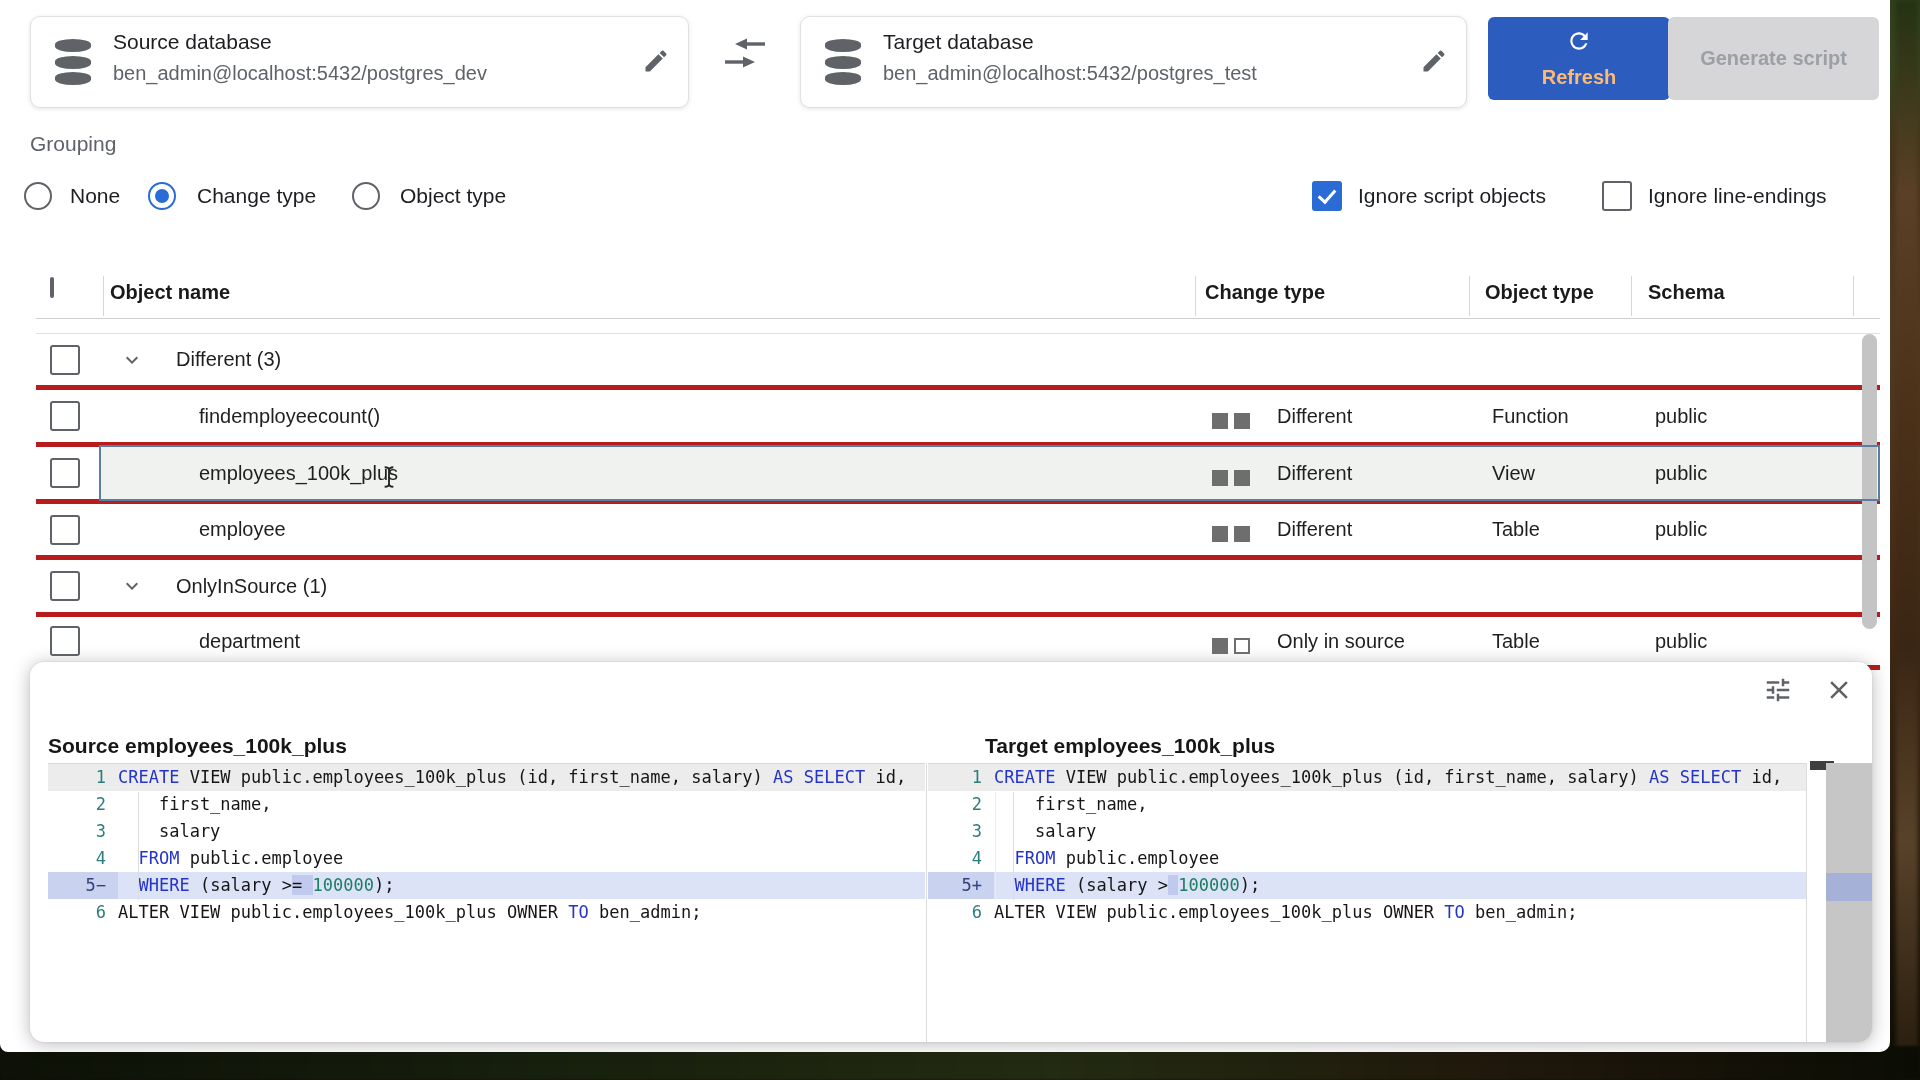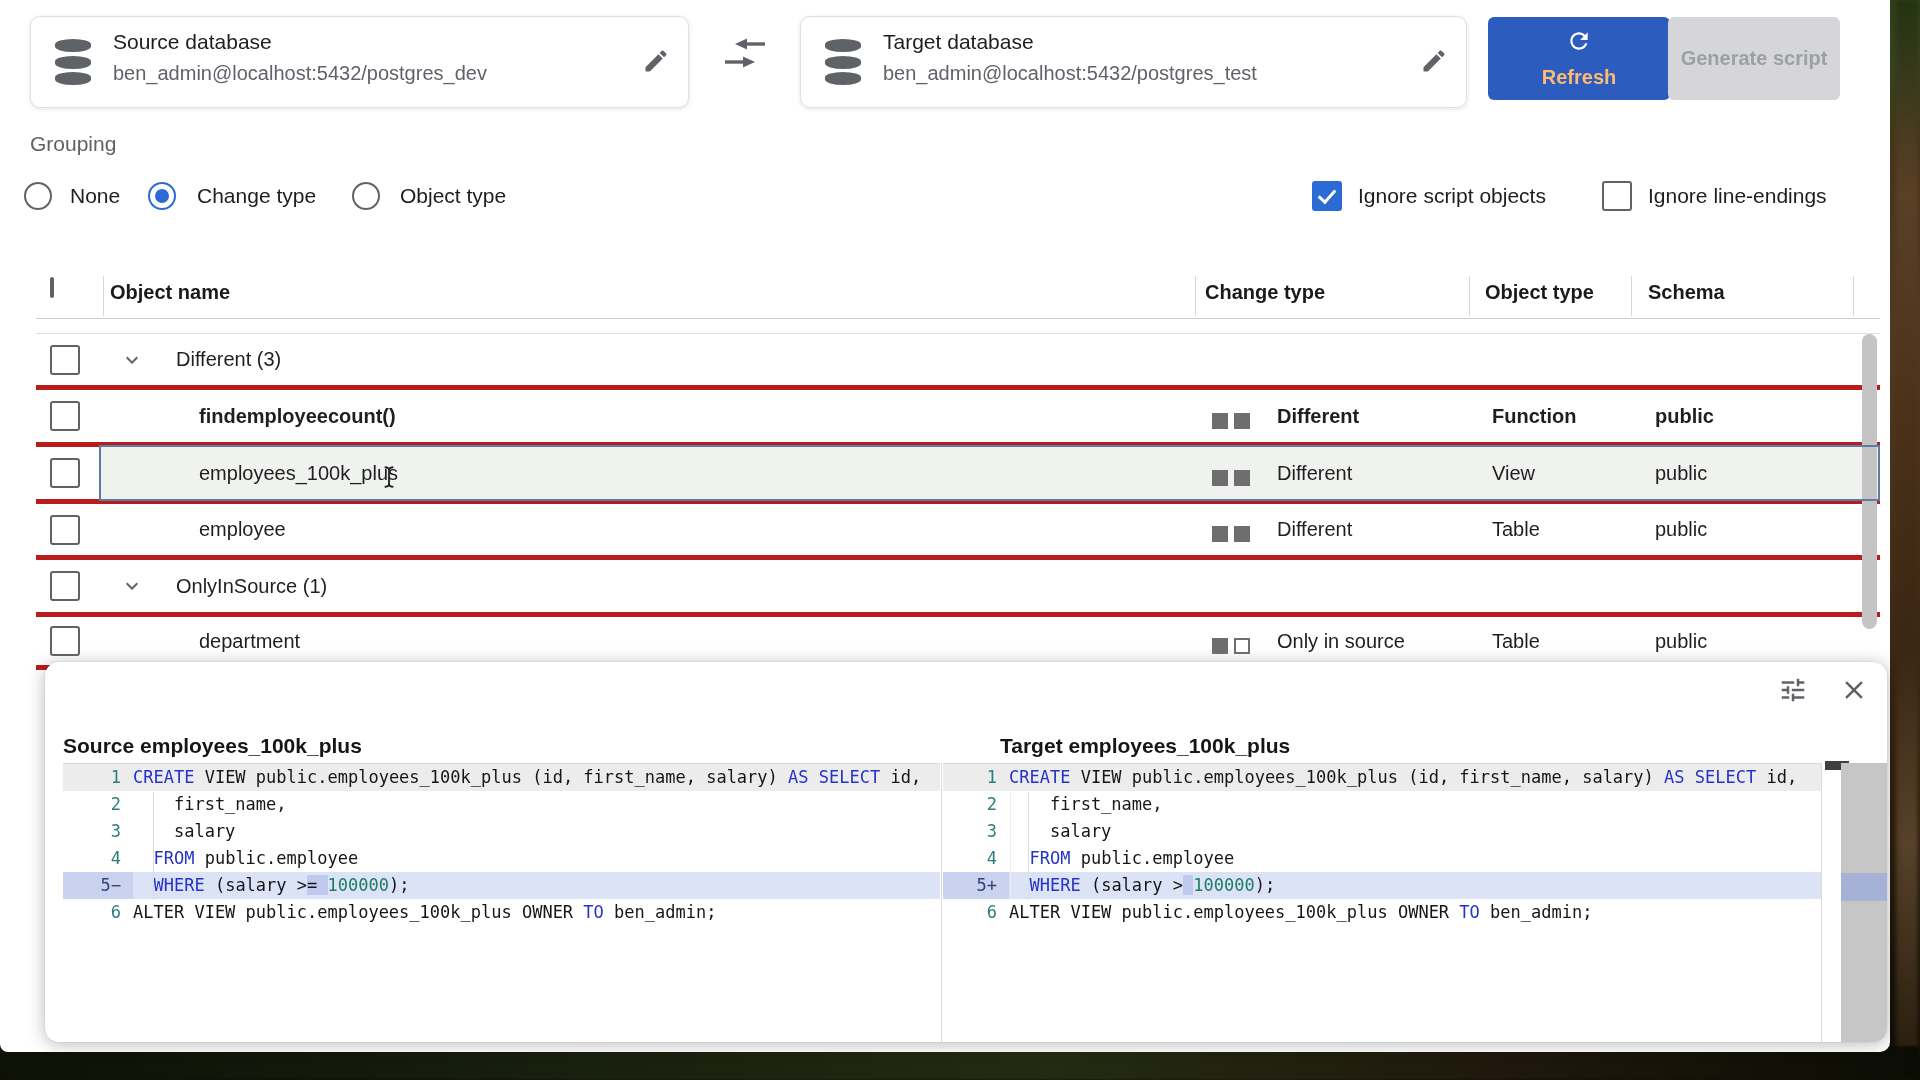--- a/index.html
+++ b/index.html
@@ -23,21 +23,21 @@
   .db-icon{left:24px;top:22px;width:36px;height:46px;display:flex;flex-direction:column;justify-content:space-between;}
   .db-disc{width:36px;height:13px;border-radius:50% / 42%;background:#5f6368;}
   .card-title{left:82px;top:13px;font-size:21px;color:#1c1e21;}
   .card-sub{left:82px;top:45px;font-size:20px;color:#5f6368;}
   .pencil-btn{right:16px;top:29px;width:32px;height:32px;border:none;background:transparent;cursor:pointer;padding:0;}
   #swap-btn{left:720px;top:33px;width:50px;height:44px;border:none;background:transparent;padding:0;}
   
   .btn{top:17px;height:83px;border:none;border-radius:6px;font-size:20px;font-weight:600;
     font-family:"Liberation Sans",sans-serif;display:flex;align-items:center;justify-content:center;gap:12px;}
   #refresh-btn{left:1488px;width:182px;background:var(--refresh-blue);color:#fdba74;cursor:pointer;flex-direction:column;}
-  #generate-btn{left:1668px;width:172px;background:#d6d6d8;color:#9aa0a6;}
+  #generate-btn{left:1668px;width:211px;background:#d6d6d8;color:#9aa0a6;}
   
   #grouping-label{left:30px;top:132px;font-size:21px;color:#5f6368;}
   .radio-opt{top:182px;display:flex;align-items:center;gap:18px;cursor:pointer;}
   .radio{width:24px;height:24px;border:2px solid #5f6368;border-radius:50%;position:relative;flex:none;}
   .radio.sel{border-color:var(--accent-blue);}
   .radio.sel::after{content:"";position:absolute;left:5px;top:5px;width:14px;height:14px;border-radius:50%;background:var(--accent-blue);}
   .radio-label,.toggle-label{font-size:21px;color:#1c1e21;line-height:28px;}
   .toggle-opt{top:181px;display:flex;align-items:center;gap:16px;cursor:pointer;}
   .cb{width:26px;height:26px;border:2px solid #5f6368;border-radius:3px;position:relative;flex:none;background:#fff;}
   .cb.checked{background:var(--accent-blue);border-color:var(--accent-blue);}
@@ -54,21 +54,21 @@
   .trow .cb{position:absolute;left:14px;z-index:1;}
   .trow.selected::before{content:"";position:absolute;left:63px;right:0;top:0;bottom:0;background:var(--sel-bg);}
   .trow.selected::after{content:"";position:absolute;left:63px;right:0;top:-2px;bottom:-2px;
     border:2px solid var(--sel-border);z-index:2;pointer-events:none;}
   .chev{position:absolute;left:84px;z-index:1;}
   .sq{display:inline-block;width:16px;height:16px;background:var(--change-square);margin-right:6px;vertical-align:middle;}
   .sq.outline{background:#fff;border:2px solid var(--change-square);width:12px;height:12px;}
   #table-scrollbar{left:1862px;top:334px;width:15px;height:295px;border-radius:8px;background:#c4c4c4;}
   
   #diff-panel{left:30px;top:662px;width:1842px;height:380px;background:#fff;border-radius:14px;
-    box-shadow:0 2px 18px rgba(0,0,0,.28),0 0 2px rgba(0,0,0,.12);overflow:hidden;margin-left:15px;}
+    box-shadow:0 2px 18px rgba(0,0,0,.28),0 0 2px rgba(0,0,0,.12);overflow:hidden;}
   .panel-icon-btn{top:13px;width:34px;height:32px;border:none;background:transparent;cursor:pointer;padding:0;}
   #tune-btn{left:1731px;}
   #close-btn{left:1792px;}
   .pane-title{top:72px;font-size:21px;font-weight:700;color:#161616;}
   #src-title{left:18px;} #tgt-title{left:955px;}
   .editor{top:101px;height:279px;background:#fff;border-top:1px solid #d9d9d9;overflow:hidden;}
   #src-editor{left:18px;width:877px;}
   #tgt-editor{left:898px;width:878px;}
   #pane-divider{left:896px;top:101px;width:1px;height:279px;background:#dcdcdc;}
   #tgt-right-border{left:1776px;top:101px;width:1px;height:279px;background:#dcdcdc;}
@@ -178,21 +178,21 @@
 
   
   <div id="table-body" class="abs">
       <div class="trow" style="height: 51px;">
         <div class="cb" style="top: 10.5px;"></div>
         <div class="chev" style="top: 13.5px;"><svg width="24" height="24" viewBox="0 0 24 24">
             <path fill="#5f6368" d="M7.41 8.59 12 13.17l4.59-4.58L18 10l-6 6-6-6z"></path>
           </svg></div>
         <div class="cell" style="left: 140px; line-height: 51px;">Different (3)</div>
       </div>
-      <div class="trow" style="height: 52px; font-weight: bold;">
+      <div class="trow" style="height: 52px;">
         <div class="cb" style="top: 11px;"></div>
         <div class="cell" style="left: 163px; line-height: 52px;">findemployeecount()</div>
         <div class="cell" style="left: 1176px; top: 18px;"><span class="sq"></span><span class="sq"></span></div>
         <div class="cell" style="left: 1241px; line-height: 52px;">Different</div>
         <div class="cell" style="left: 1456px; line-height: 52px;">Function</div>
         <div class="cell" style="left: 1619px; line-height: 52px;">public</div>
       </div>
       <div class="trow selected" style="height: 52px;">
         <div class="cb" style="top: 11px;"></div>
         <div class="cell" style="left: 163px; line-height: 52px;">employees_100k_plus</div>

